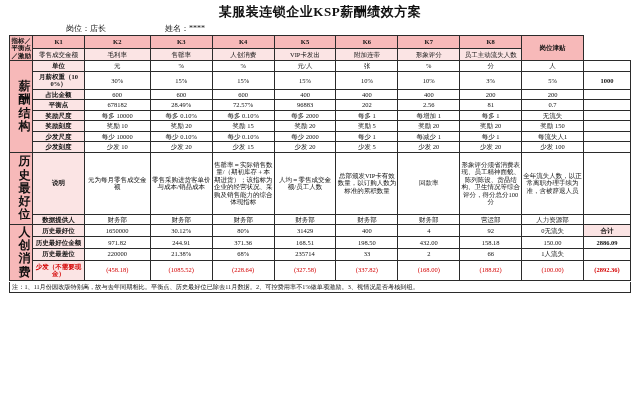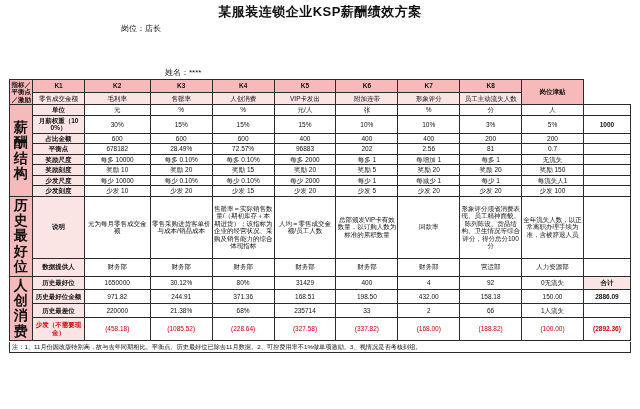--- a/index.html
+++ b/index.html
@@ -4,21 +4,21 @@
 <style>
   html,body{margin:0;padding:0;}
   body{
     width:640px;height:409px;
     background:#ffffff;
     font-family:"Liberation Sans", sans-serif;
     font-size:7px;
     color:#111;
     overflow:hidden;
   }
-  .page{position:relative;width:640px;height:309px;box-sizing:border-box;}
+  .page{position:relative;width:640px;height:309px;box-sizing:border-box;font-family:Liberation Serif, serif;}
   .title{
     text-align:center;
     font-weight:bold;
     font-size:13px;
     letter-spacing:0.5px;
     padding:3px 0 2px 0;
   }
   table.main{
     border-collapse:collapse;
     width:622px;
@@ -41,35 +41,35 @@
   .labelcell{background:#fbe4e4;font-weight:bold;font-size:7px;}
   .red{color:#d40000;}
   .bold{font-weight:bold;}
   .topinfo{
     width:622px;margin:0 auto;
     display:flex;
     font-size:8px;
     padding-bottom:1px;
   }
   .topinfo .box{border:0;padding:0 2px;}
-  .topinfo .g1{width:150px;text-align:right;}
-  .topinfo .g2{width:210px;text-align:left;margin-top:44px;}
+  .topinfo .g1{width:150px;text-align:center;}
+  .topinfo .g2{width:210px;text-align:left;}
   .footnote{
     width:622px;margin:1px auto 0 auto;
     font-size:6.2px;
     line-height:1.25;
     border:1px solid #2b2b2b;
     border-top:none;
     padding:1px 2px;
     box-sizing:border-box;
     text-align:left;
   }
   .tiny{font-size:5.6px;}
   .kpiname{font-size:6px;}
-  .vert{font-size:14px;font-weight:bold;line-height:1.1;}
+  .vert{font-size:12px;font-weight:bold;line-height:1.1;text-align:right;}
 </style>
 </head>
 <body>
 
 <div class="page">
 
   <div class="title">某服装连锁企业KSP薪酬绩效方案</div>
 
   <div class="topinfo">
     <div class="box g1">

